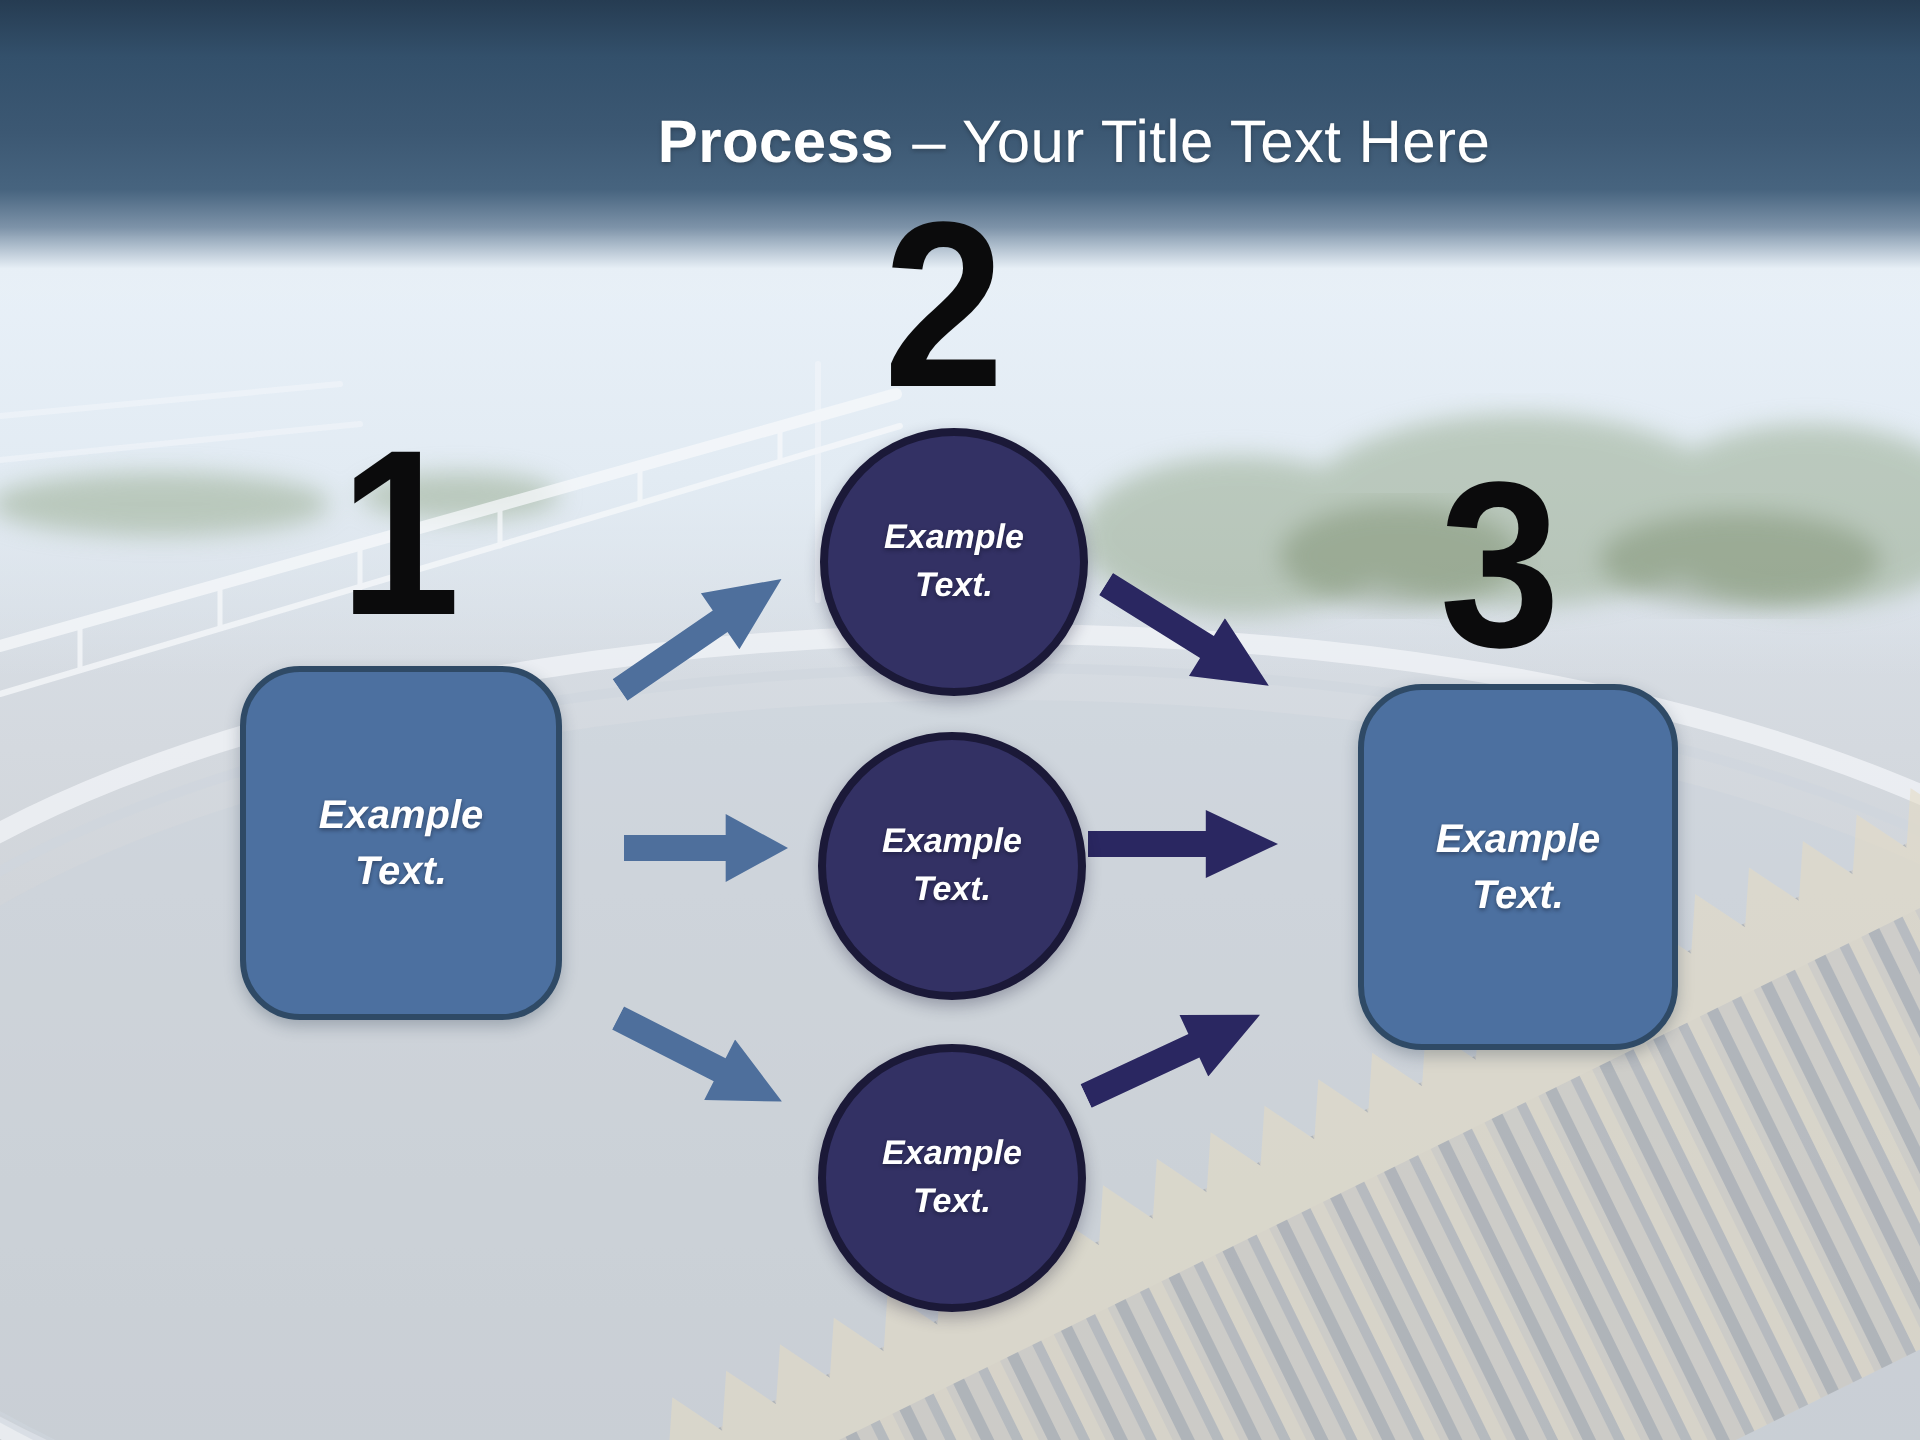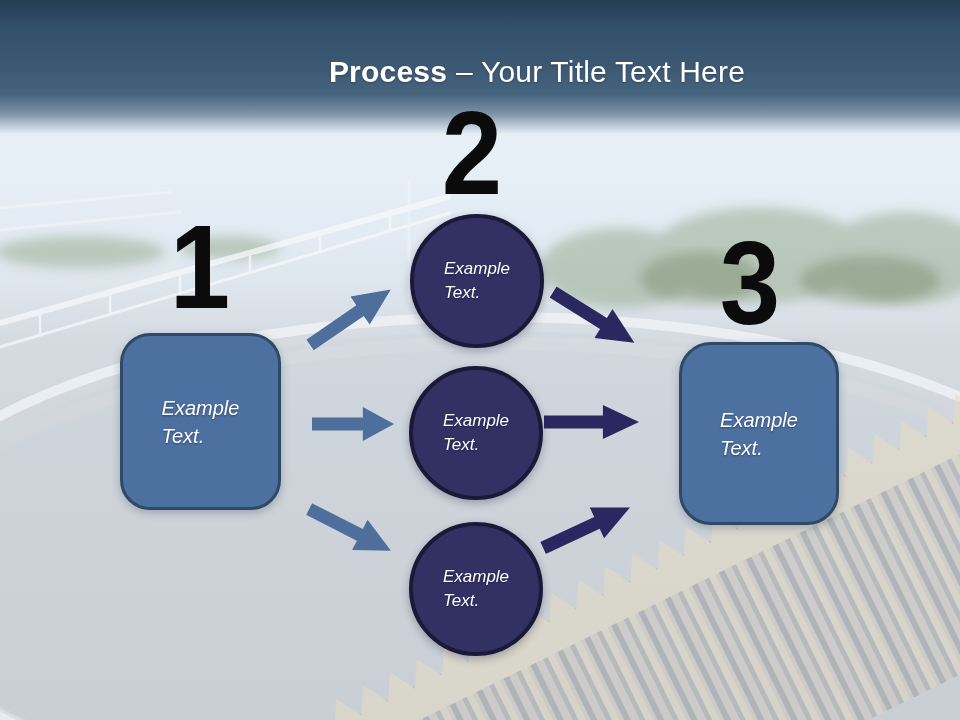--- a/index.html
+++ b/index.html
@@ -50,22 +50,22 @@
   .circle{
     position:absolute;z-index:4;display:flex;align-items:center;justify-content:center;
     width:126px;height:126px;border-radius:50%;
     background:var(--circle-fill);border:4px solid var(--circle-border);
     box-shadow:0 3px 8px rgba(20,20,50,.3);
   }
   .c1{left:410px;top:214px;}
   .c2{left:409px;top:366px;}
   .c3{left:409px;top:522px;}
   .shape-label{
-    color:var(--label-color);font-style:italic;font-weight:normal;font-size:20px;
-    white-space:pre-line;line-height:1.4;
+    color:var(--label-color);font-style:italic;font-weight:bold;font-size:20px;
+    text-align:center;white-space:pre-line;line-height:1.4;
     text-shadow:0 1px 2px rgba(10,15,30,.45);
   }
   .circle .shape-label{font-size:17px;}
   
   .arrow{position:absolute;z-index:3;height:34px;transform-origin:0 50%;}
   .arrow svg{display:block;width:100%;height:100%;}
   .arrow.steel polygon{fill:var(--arrow-steel);}
   .arrow.navy polygon{fill:var(--arrow-navy);}
   .a1{left:310px;top:328px;width:98px;transform:rotate(-34.5deg);}
   .a2{left:312px;top:407px;width:82px;}

